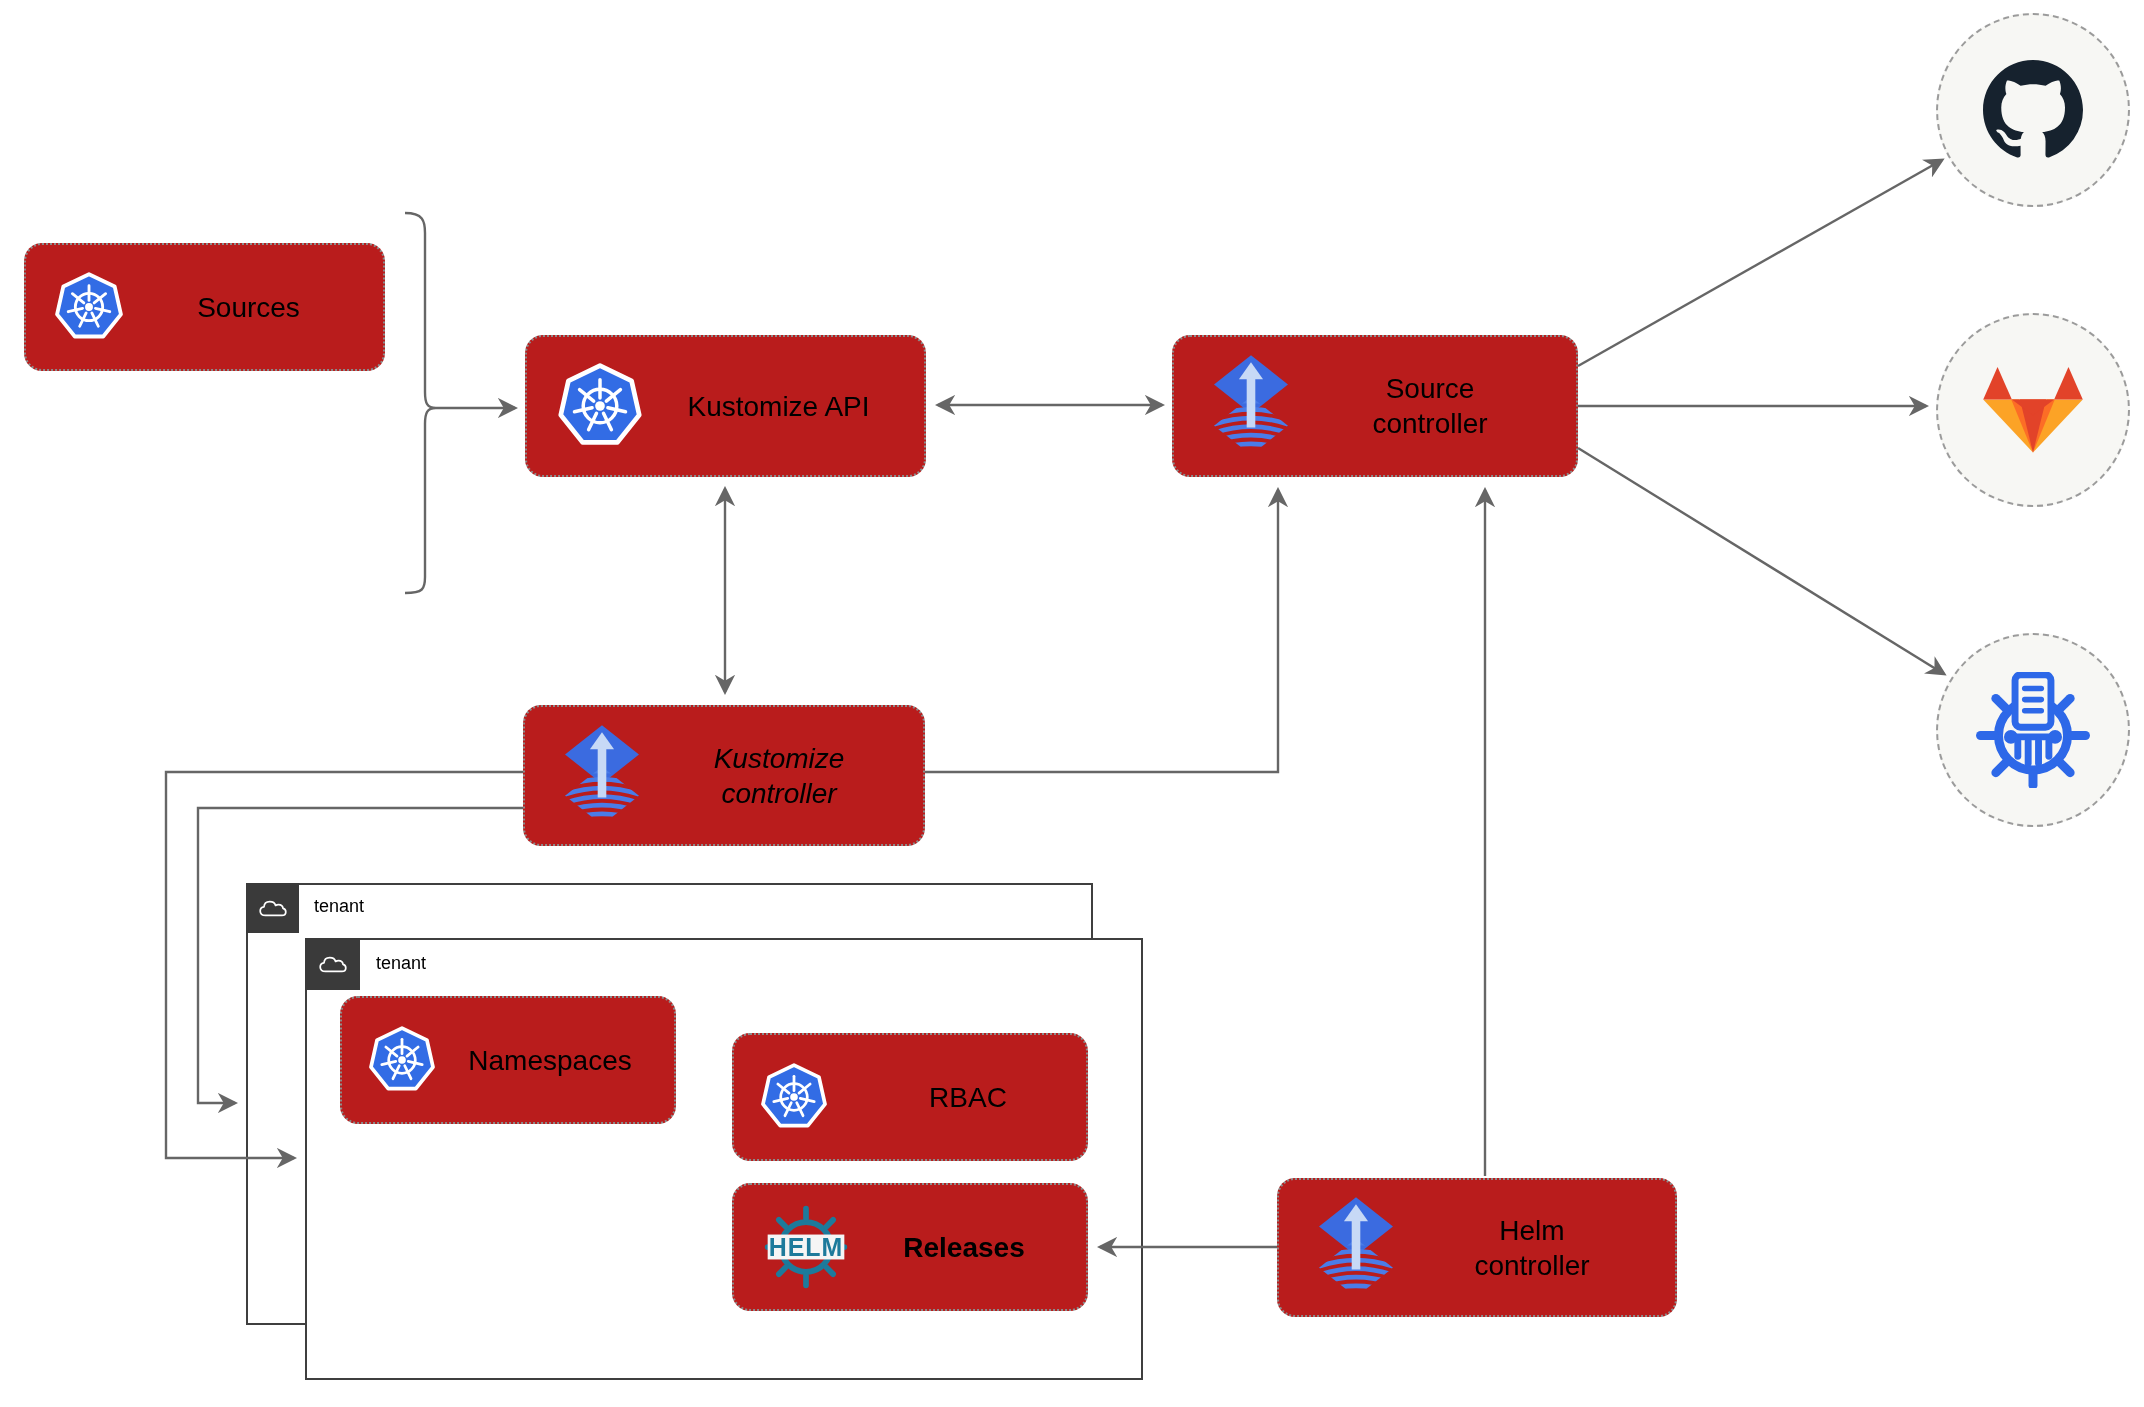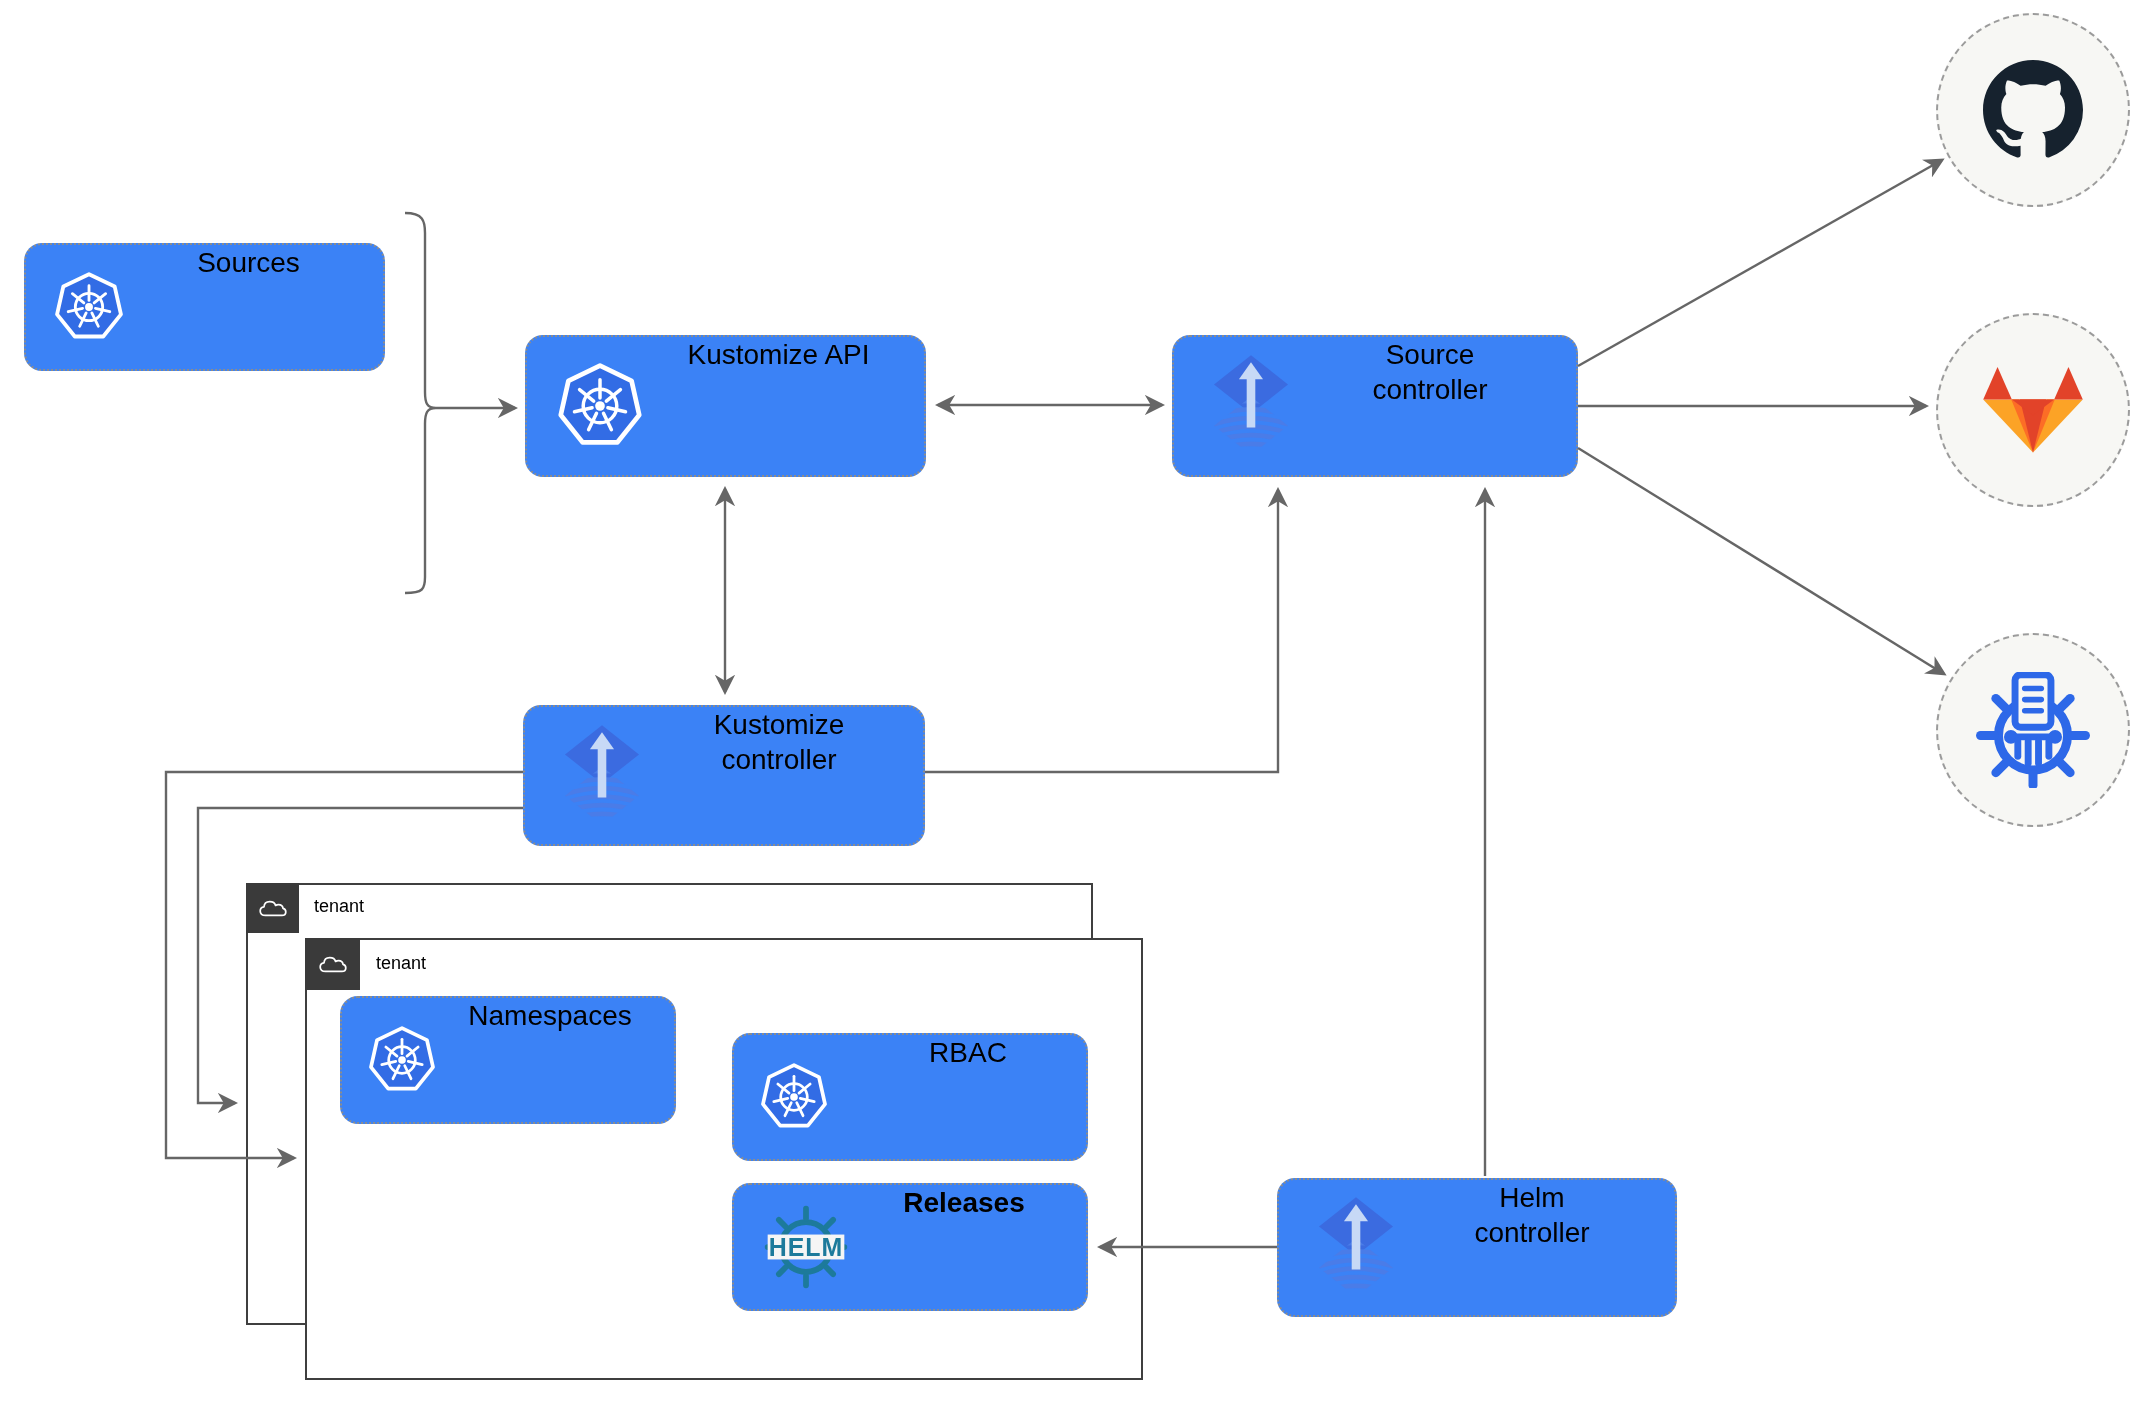--- a/index.html
+++ b/index.html
@@ -1,19 +1,19 @@
 <!DOCTYPE html>
 <html><head>
 <meta charset="utf-8">
 <style>
   html,body{margin:0;padding:0;background:#ffffff;}
   #canvas{position:relative;width:2144px;height:1407px;background:#ffffff;overflow:hidden;
           font-family:"Liberation Sans",sans-serif;}
-  .node{position:absolute;background:#3b82f6;border:2px dotted #8c8c8c;border-radius:18px;
-        display:flex;box-sizing:border-box;}
+  .node{position:absolute;background:#b91c1c;border:2px dotted #8c8c8c;border-radius:18px;
+        display:flex;align-items:center;box-sizing:border-box;}
   .node-icon{flex:0 0 auto;display:flex;align-items:center;justify-content:center;}
   .node-label{flex:1 1 auto;text-align:center;font-size:28px;color:#000;line-height:1.25;
               white-space:pre-line;padding-right:10px;}
   .tenant{position:absolute;background:#ffffff;border:2px solid #3f3f3f;box-sizing:border-box;}
   .tenant-tab{position:absolute;background:#3a3a3a;display:flex;align-items:center;justify-content:center;}
   .tenant-label{position:absolute;font-size:18px;color:#000;}
   .endpoint-circle{position:absolute;width:194px;height:194px;border-radius:50%;
                    border:2.5px dashed #9b9b9b;background:#F7F7F4;box-sizing:border-box;
                    display:flex;align-items:center;justify-content:center;}
   #edges{position:absolute;left:0;top:0;pointer-events:none;}
@@ -166,21 +166,21 @@
   <div class="node" style="left:1172px;top:335px;width:406px;height:142px;">
     <span class="node-icon" style="margin-left:34px;">
       <svg width="86" height="102">
           <use href="#sym-flux"></use>
         </svg>
       </span>
     <span class="node-label">Source
 controller</span>
   </div>
 
-  <div class="node" style="left:523px;top:705px;width:402px;height:141px;">
+  <div class="node" style="left:523px;top:705px;width:402px;height:141px;font-style:italic;">
     <span class="node-icon" style="margin-left:34px;">
       <svg width="86" height="102">
           <use href="#sym-flux"></use>
         </svg>
       </span>
     <span class="node-label">Kustomize
 controller</span>
   </div>
 
   <div class="node" style="left:1277px;top:1178px;width:400px;height:139px;">

